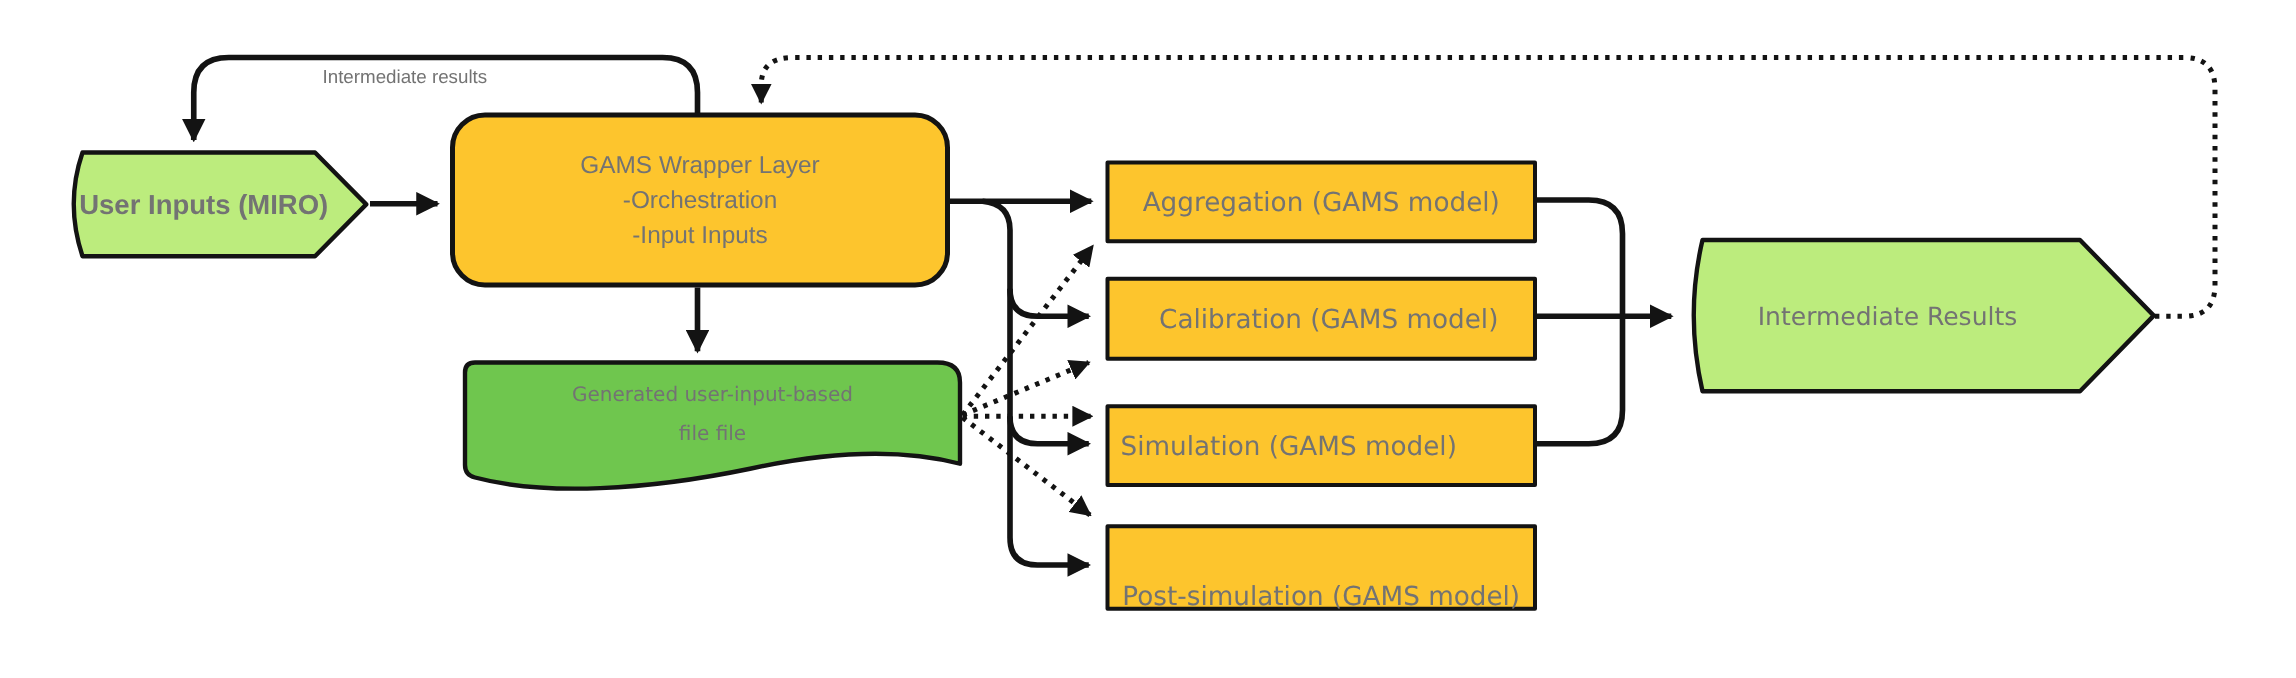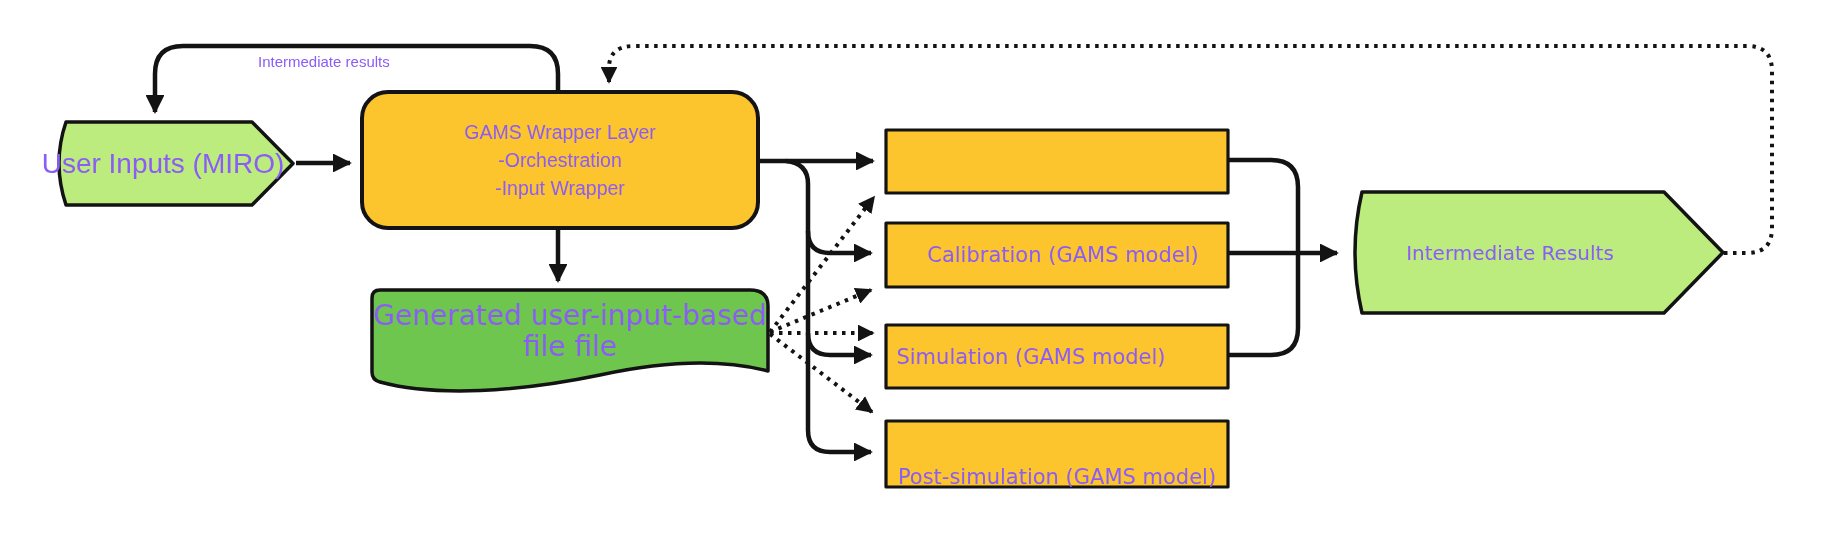--- a/index.html
+++ b/index.html
@@ -8,28 +8,28 @@
     width:1837px;height:542px;
     background:#ffffff;
     overflow:hidden;
     font-family:"Liberation Sans", sans-serif;
   }
   #wires{position:absolute;left:0;top:0;}
   .lbl{
     position:absolute;
     display:flex;align-items:center;justify-content:center;
     text-align:right;
-    color:#8b5cf6;
+    color:#737373;
     pointer-events:none;
     white-space:nowrap;
   }
   .geo{font-family:"DejaVu Sans", sans-serif;}
   .hum{font-family:"Liberation Sans", sans-serif;}
   .wrapper-text{flex-direction:column;line-height:28px;font-size:19.5px;}
-  .doc-text{flex-direction:column;line-height:31px;font-size:28px;}
+  .doc-text{flex-direction:column;line-height:31px;font-size:16px;}
   .box-label{font-size:21px;}
   .pent-label{font-size:20px;}
   .small-label{font-size:15px;justify-content:flex-start;}
 </style>
 </head>
 <body>
 
 <div id="stage">
 
   <svg id="wires" width="1837" height="542" viewBox="0 0 1837 542">
@@ -89,33 +89,34 @@
       <rect fill="#FDC52D" stroke-width="3.2" x="886" y="325" width="342" height="63"></rect>
 
       <rect fill="#FDC52D" stroke-width="3.2" x="886" y="421" width="342" height="66"></rect>
 
       <path fill="#BCEC7D" stroke-width="3.5" d="M 1362,192 H 1664 L 1723,252.5 L 1664,313 H 1362 Q 1348,252 1362,192 Z"></path>
     </g>
   </svg>
 
   <div class="lbl small-label hum" style="left:258px;top:52px;width:200px;height:18px;">Intermediate results</div>
 
-  <div class="lbl hum" style="left:56px;top:122px;width:214px;height:83px;font-size:28px;">User Inputs (MIRO)</div>
+  <div class="lbl hum" style="left:56px;top:122px;width:214px;height:83px;font-size:22px;font-weight:bold;">User Inputs (MIRO)</div>
 
   <div class="lbl wrapper-text hum" style="left:362px;top:94px;width:396px;height:132px;">
     <div>GAMS Wrapper Layer</div>
     <div>-Orchestration</div>
-    <div>-Input Wrapper</div>
+    <div>-Input Inputs</div>
   </div>
 
   <div class="lbl doc-text geo" style="left:372px;top:296px;width:396px;height:70px;">
     <div>Generated user-input-based</div>
     <div>file file</div>
   </div>
 
+  <div class="lbl box-label geo" style="left:886px;top:130px;width:342px;height:63px;">Aggregation (GAMS model)</div>
 
   <div class="lbl box-label geo" style="left:886px;top:223px;width:354px;height:64px;">Calibration (GAMS model)</div>
 
   <div class="lbl box-label geo" style="left:860px;top:325px;width:342px;height:63px;">Simulation (GAMS model)</div>
 
   <div class="lbl box-label geo" style="left:886px;top:444px;width:342px;height:66px;">Post-simulation (GAMS model)</div>
 
   <div class="lbl pent-label geo" style="left:1352px;top:192px;width:316px;height:121px;">Intermediate Results</div>
 
 </div>

